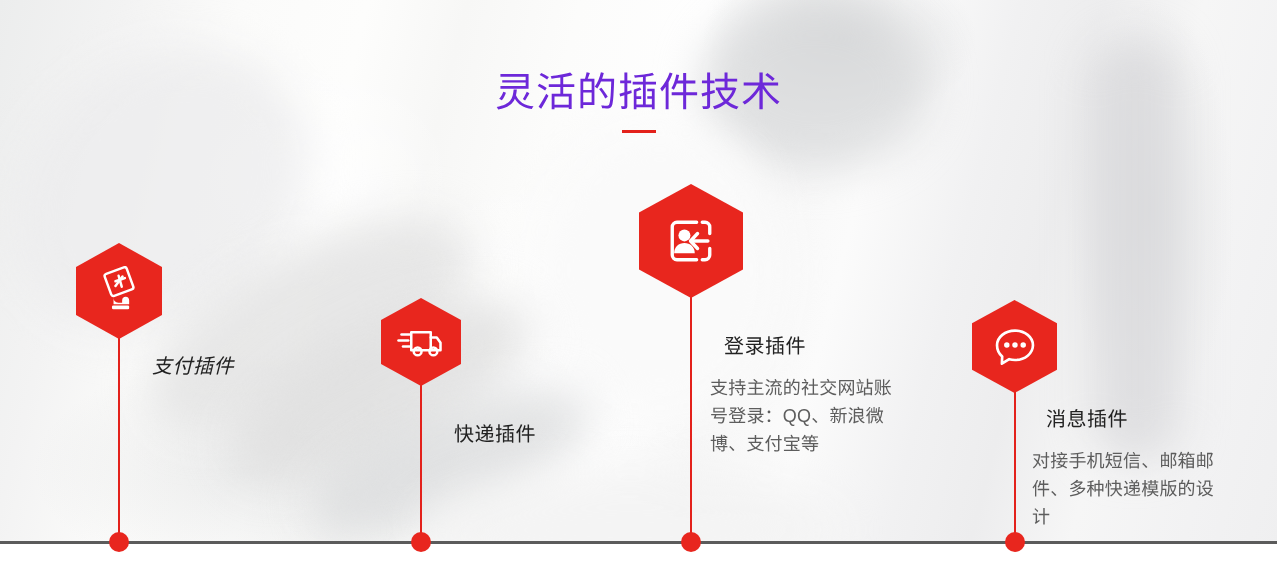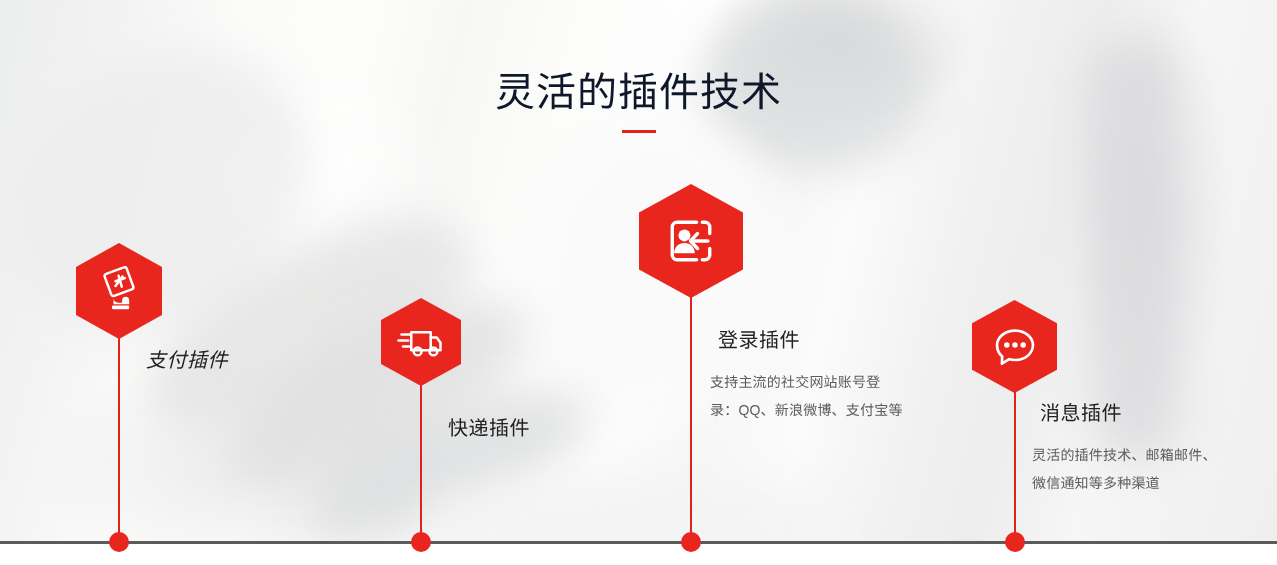--- a/index.html
+++ b/index.html
@@ -80,21 +80,21 @@
     position: absolute;
     left: 0; right: 0;
     top: 66px;
     text-align: center;
   }
   .heading-title {
     margin: 0;
     font-size: 40px;
     line-height: 52px;
     font-weight: 400;
-    color: #0f172a;
+    color: #6d28d9;
     letter-spacing: 1px;
   }
   .heading-rule {
     margin: 12px auto 0;
     width: 34px;
     height: 3px;
     background: #e3211b;
   }
 
   
@@ -132,31 +132,31 @@
     align-items: center;
     justify-content: center;
   }
   .hex svg { display: block; }
 
   
   .plugin-text {
     position: absolute;
   }
   .plugin-title {
-    margin: 8px;
+    margin: 14px;
     font-size: 20px;
     line-height: 28px;
     font-weight: 400;
     color: #222222;
     letter-spacing: 0.5px;
     white-space: nowrap;
   }
   .plugin-desc {
     margin: 14px 0 0 0;
-    font-size: 14px;
+    font-size: 18px;
     line-height: 28px;
     color: #5d5d5d;
     letter-spacing: 0.2px;
   }
 </style>
 </head>
 <body>
 
 <div class="stage">
 
@@ -253,17 +253,17 @@
       <svg width="50" height="50" viewBox="0 0 64 64" aria-hidden="true">
         <path d="M32 11 C44.7 11 55 19.4 55 29.8 C55 40.2 44.7 48.6 32 48.6 C29.4 48.6 26.9 48.25 24.6 47.6 L15.2 53.4 L15.6 44.3 C11.5 40.6 9 35.5 9 29.8 C9 19.4 19.3 11 32 11 Z" fill="none" stroke="#ffffff" stroke-width="3.4" stroke-linejoin="round"></path>
         <circle cx="21.5" cy="29.4" r="3.5" fill="#ffffff"></circle>
         <circle cx="32" cy="29.4" r="3.5" fill="#ffffff"></circle>
         <circle cx="42.5" cy="29.4" r="3.5" fill="#ffffff"></circle>
       </svg>
     </div>
 
     <div class="plugin-text" style="left:1032px; top:391px; width:192px;">
       <h3 class="plugin-title">消息插件</h3>
-      <p class="plugin-desc">灵活的插件技术、邮箱邮件、微信通知等多种渠道</p>
+      <p class="plugin-desc">对接手机短信、邮箱邮件、多种快递模版的设计</p>
     </div>
   </div>
 
 </div>
 
 </body></html>

